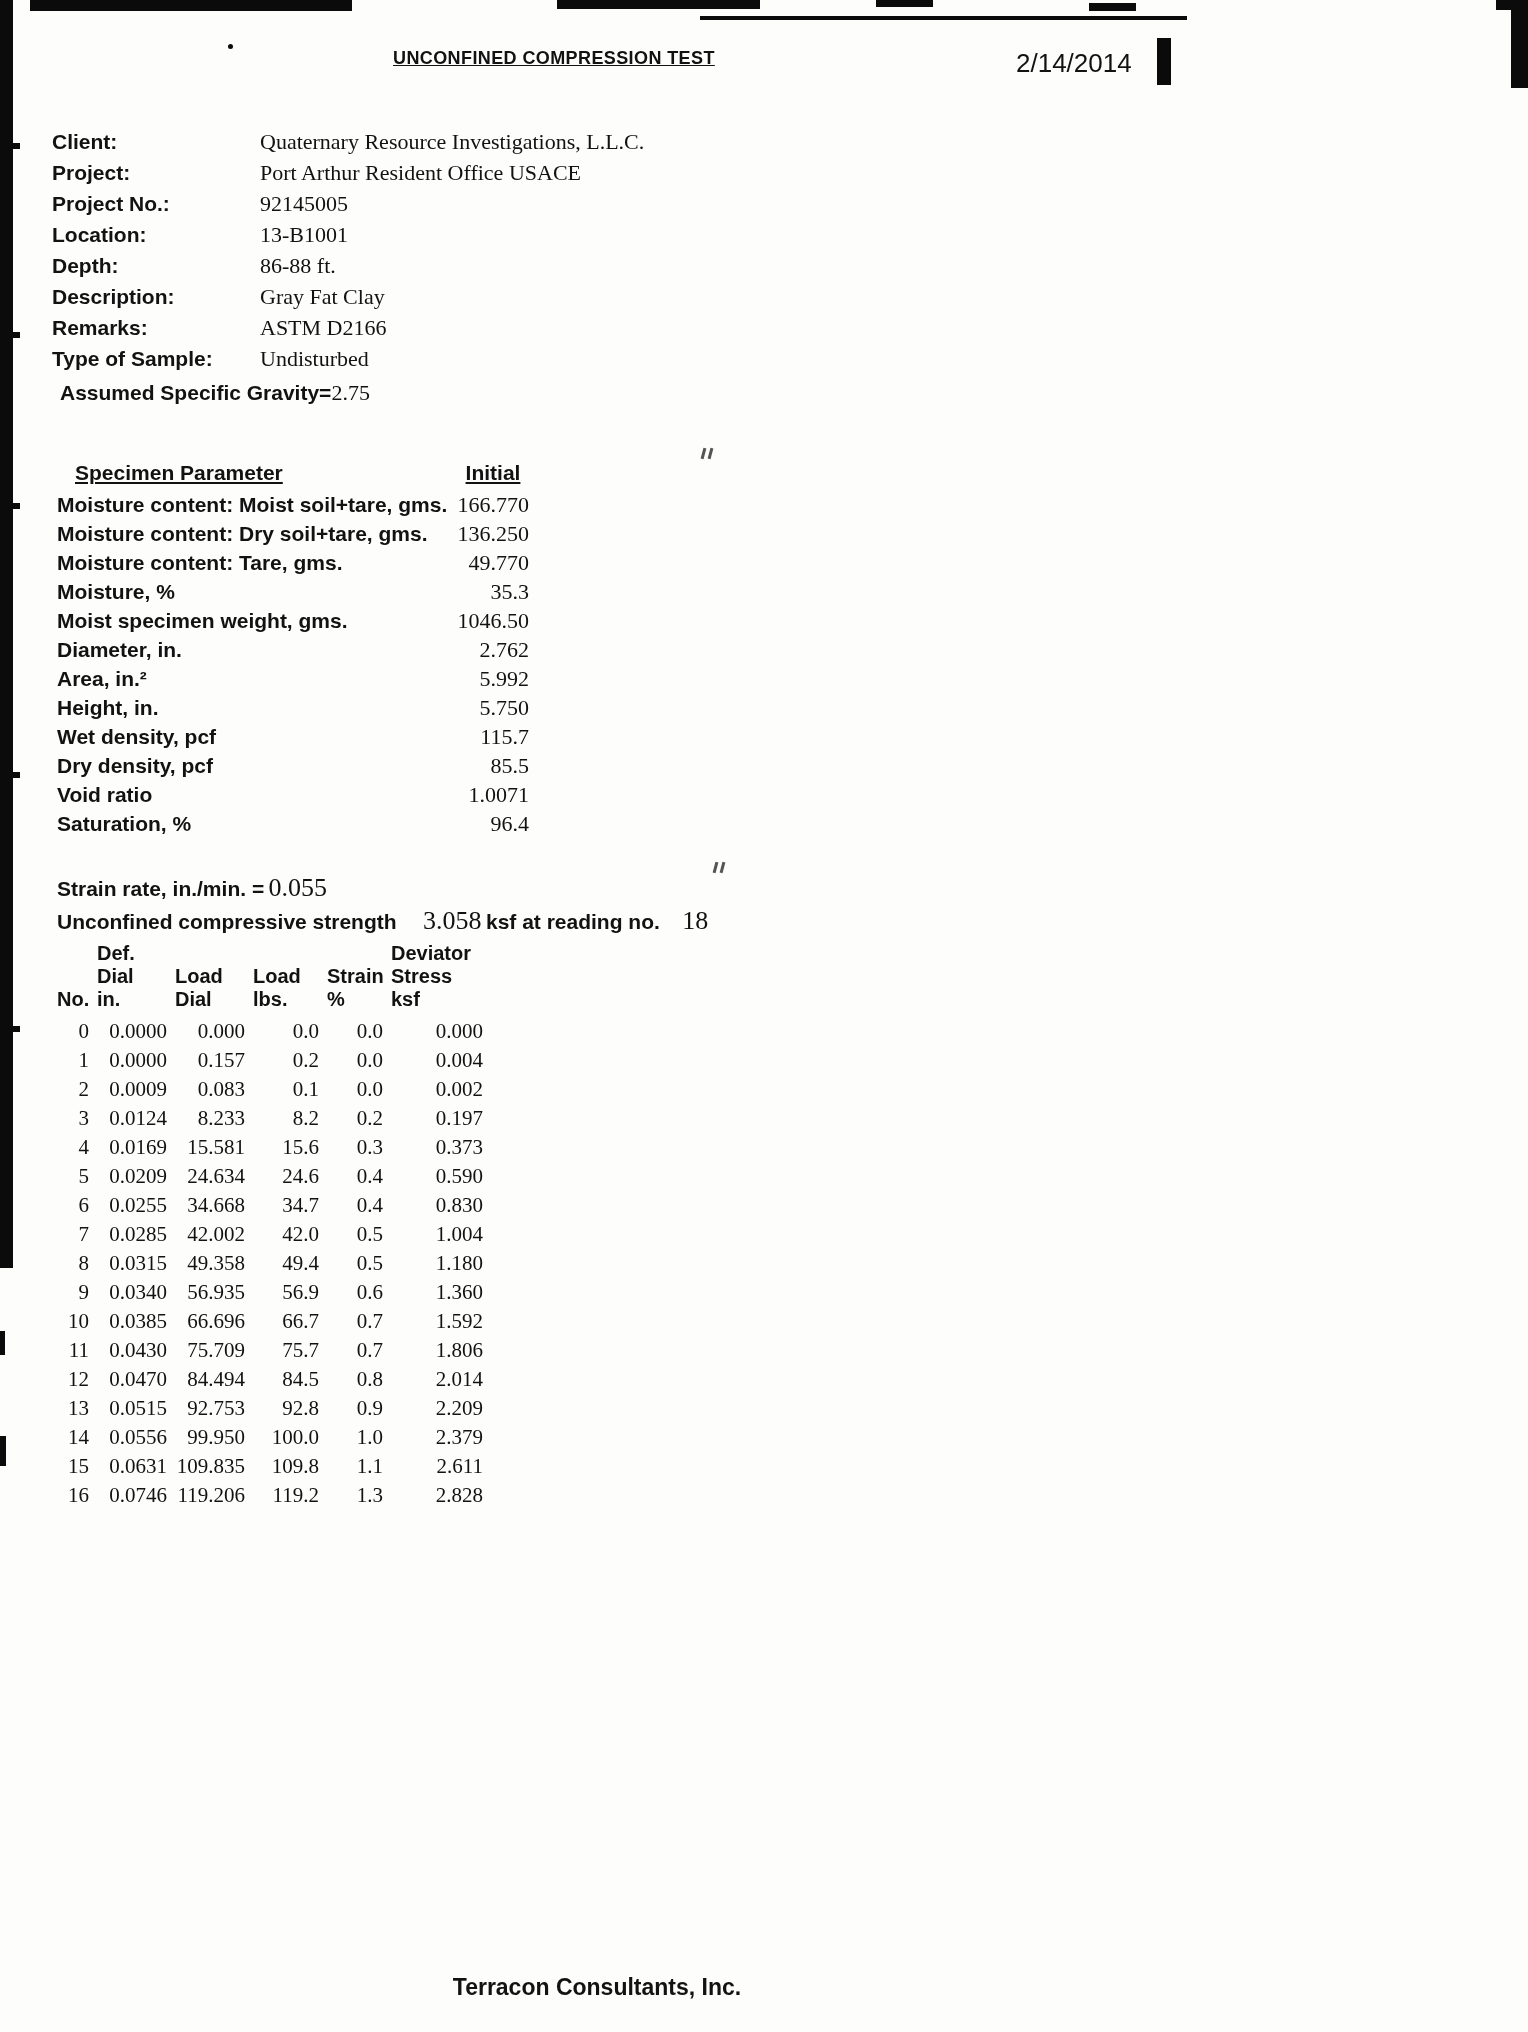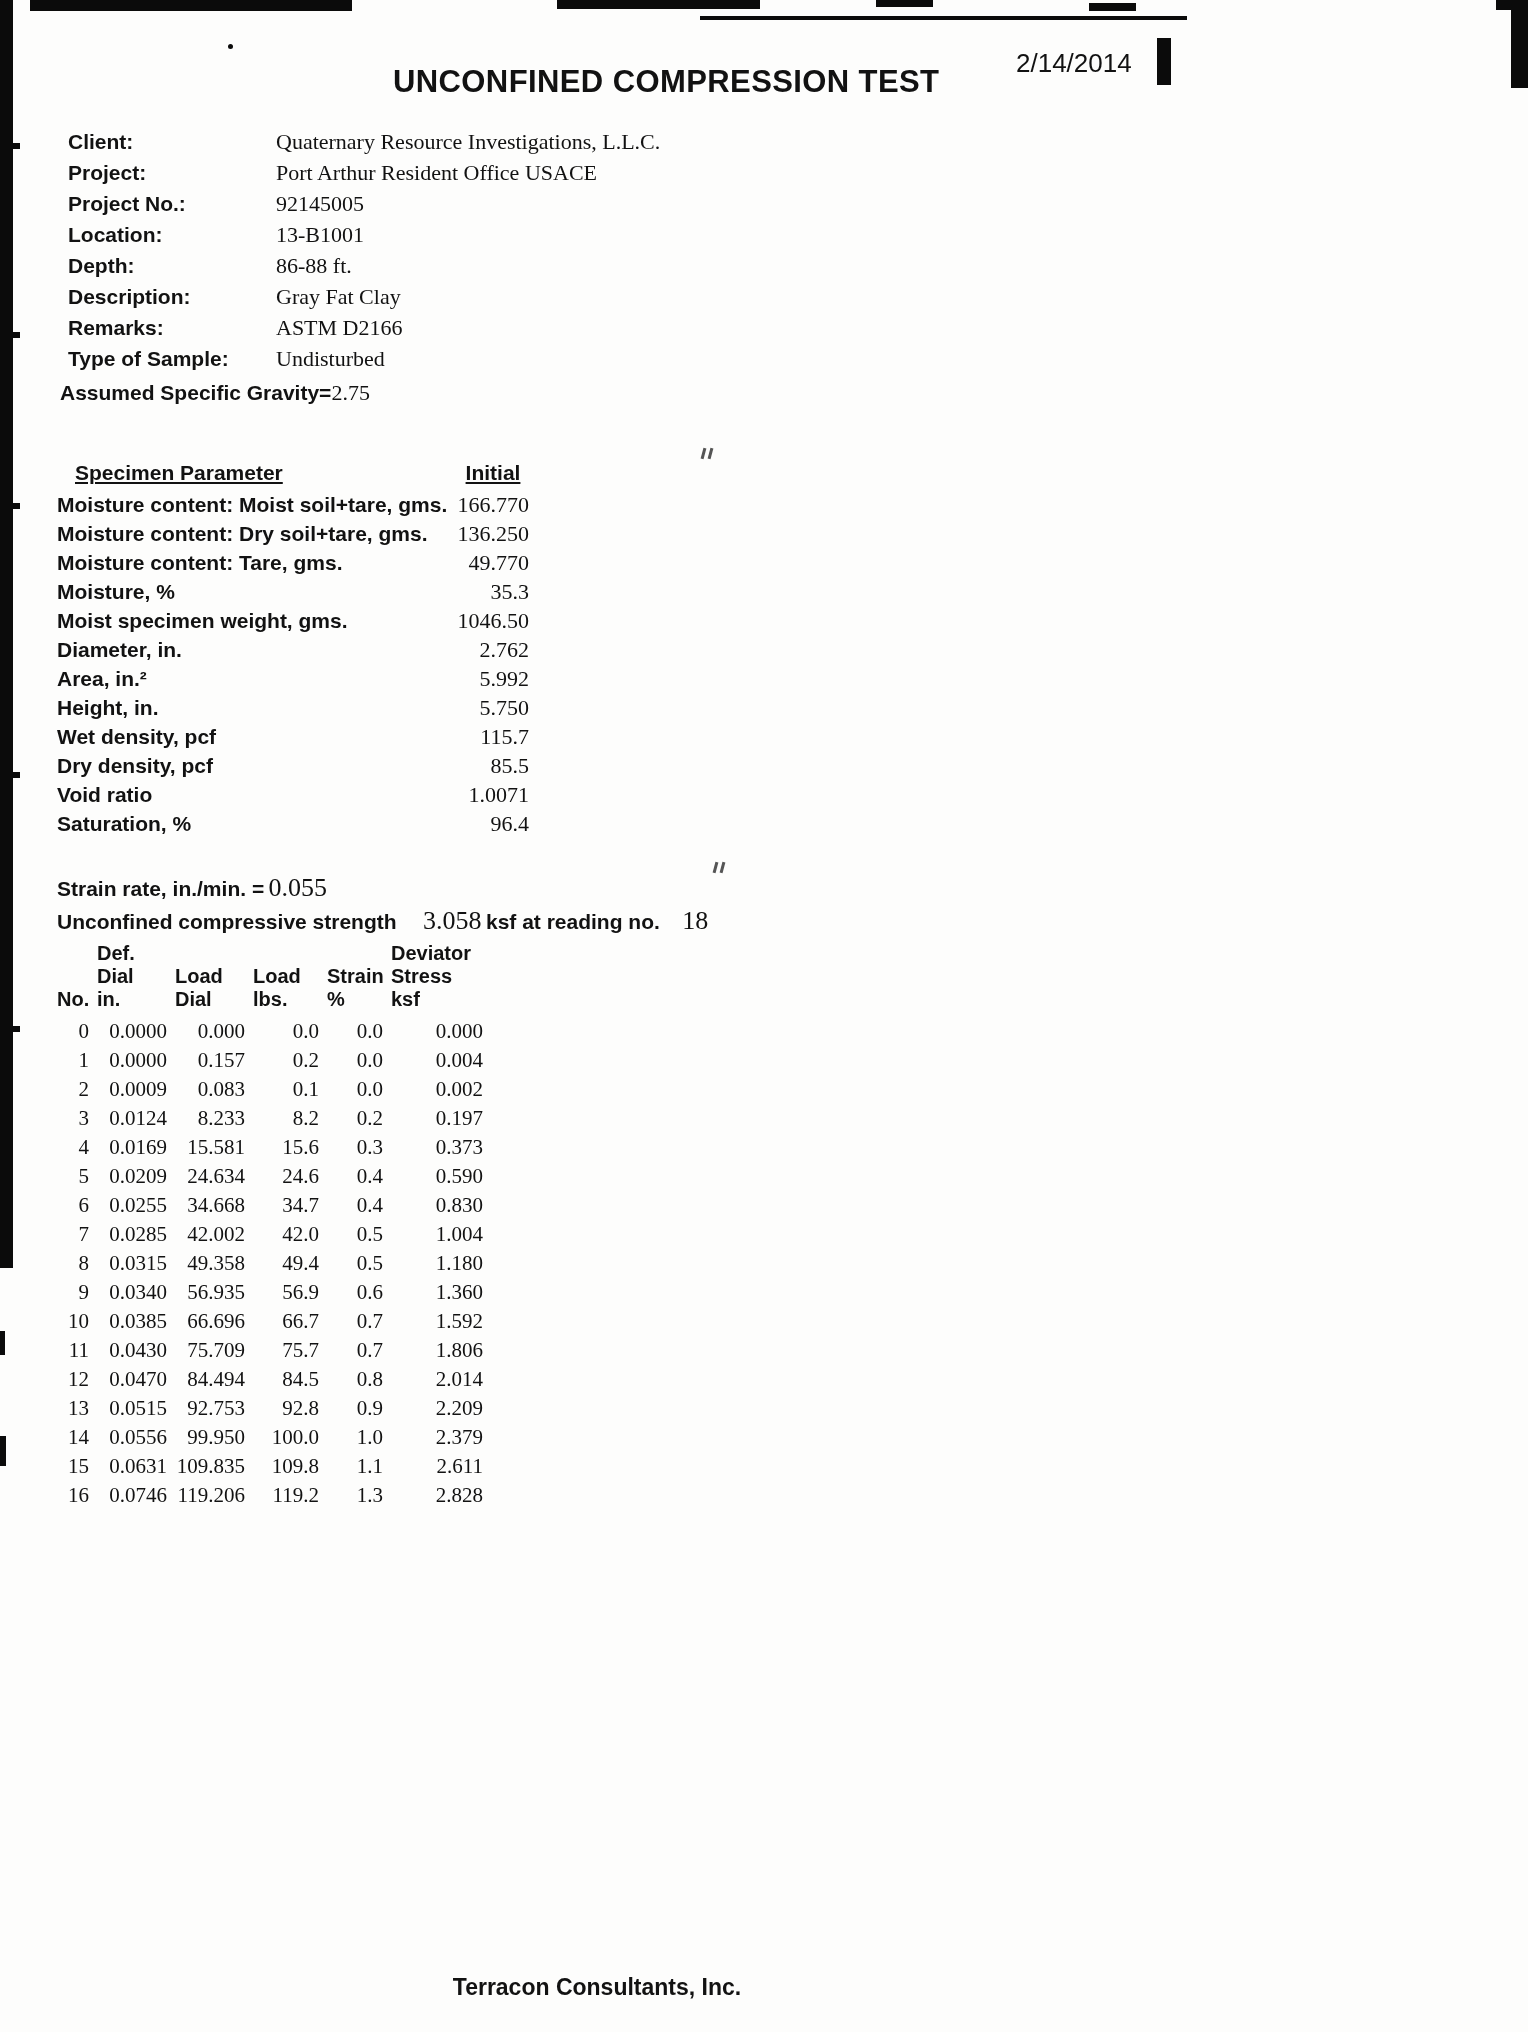--- a/index.html
+++ b/index.html
@@ -7,32 +7,32 @@
   .page {
     position:relative; width:1528px; height:2032px;
     background:#fdfdfc; overflow:hidden;
     font-family:"Liberation Sans", sans-serif; color:#121212;
   }
   .artifact { position:absolute; background:#0b0b0b; }
   .artifact.soft { background:#555; }
   .round { border-radius:50%; }
 
   .title {
-    position:absolute; top:64px; left:393px;
-    font-size:31px; font-weight:bold; letter-spacing:.4px;
+    position:absolute; top:48px; left:393px;
+    font-size:18px; font-weight:bold; letter-spacing:.4px;text-decoration:underline;
   }
   .date { position:absolute; top:48px; left:1016px; font-size:26px; }
 
   .serif { font-family:"Liberation Serif", serif; }
   .b { font-weight:bold; }
 
   table { border-collapse:collapse; table-layout:fixed; }
   td, th { white-space:nowrap; overflow:visible; }
 
-  .info-table { position:absolute; left:68px; top:126px; }
+  .info-table { position:absolute; left:52px; top:126px; }
   .info-table td { height:31px; vertical-align:middle; }
   .info-table td:first-child { font-weight:bold; font-size:21px; width:208px; }
   .info-table td:last-child { font-family:"Liberation Serif", serif; font-size:22px; width:520px; }
 
   .gravity-line { position:absolute; left:60px; top:377px; height:31px; line-height:31px; font-size:21px; }
   .gravity-line .b { font-size:21px; }
   .gravity-line .serif { font-size:22px; }
 
   .specimen-table { position:absolute; left:57px; top:456px; }
   .specimen-table col.sp-label { width:400px; }

